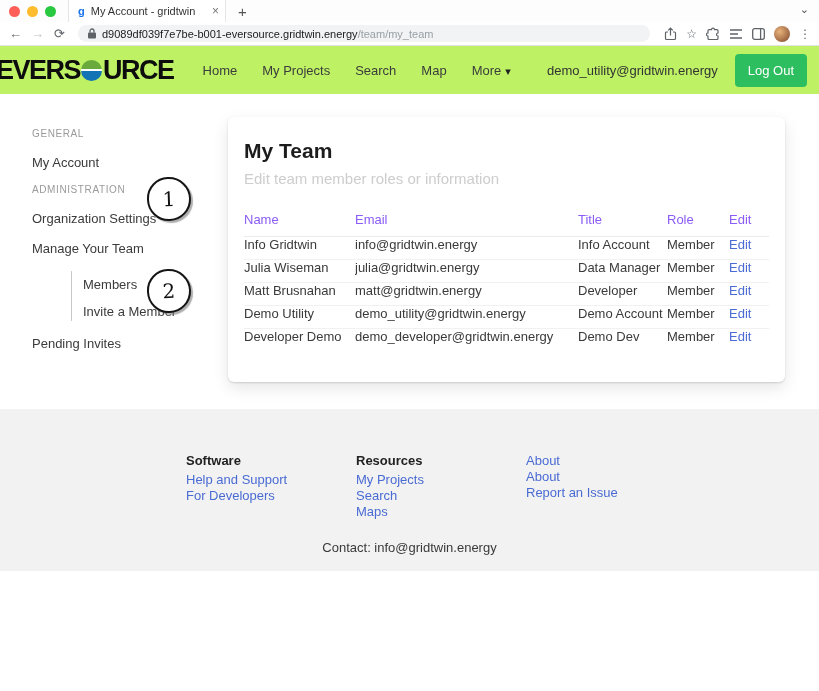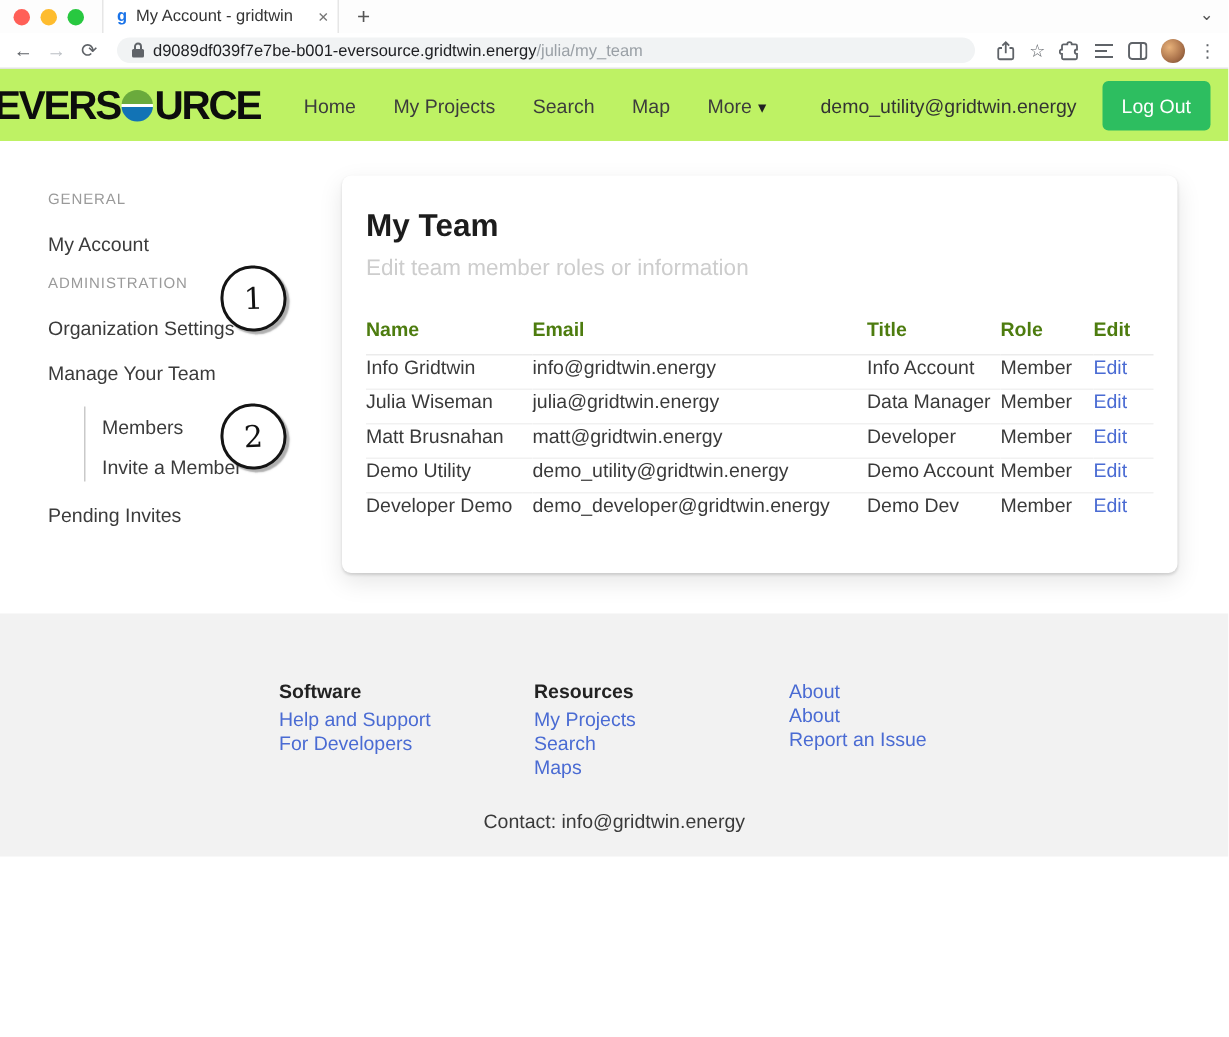--- a/index.html
+++ b/index.html
@@ -46,32 +46,32 @@
   .logout { background:#2dbe60; color:#fff; border:none; border-radius:4px;
             padding:9px 13px; font-size:13px; font-family:inherit; }
 
   
   .content { display:flex; align-items:flex-start; }
   .sidebar { width:212px; padding:34px 0 0 32px; font-size:13px; color:#3b3b3b; }
   .side-heading { font-size:10px; color:#9a9a9a; letter-spacing:0.6px; }
   .side-item { margin-top:15px; cursor:default; }
   .side-heading + .side-item { margin-top:16px; }
   .side-heading.second { margin-top:14px; }
-  .sub-list { margin:15px 0 0 24px; border-left:1px solid #c9c9c9; padding:2px 0 2px 11px; }
+  .sub-list { margin:15px 0 0 39px; border-left:1px solid #c9c9c9; padding:2px 0 2px 11px; }
   .sub-list .side-item:first-child { margin-top:4px; }
   .sub-list .side-item { margin-top:12px; }
 
   .card { width:557px; margin:23px 0 0 16px; background:#fff; border-radius:6px;
           box-shadow:0 1px 2px rgba(0,0,0,.14), 0 6px 16px rgba(0,0,0,.10);
           padding:22px 16px 14px; min-height:265px; }
   .card h1 { font-size:21px; color:#1c1c1c; font-weight:bold; }
   .card .subtitle { font-size:15px; color:#cdcdcd; margin-top:7px; }
   table { width:100%; border-collapse:collapse; margin-top:15px; font-size:13px; table-layout:fixed; }
   col.c-name{width:111px} col.c-email{width:223px} col.c-title{width:89px} col.c-role{width:62px} col.c-edit{width:auto}
-  th { text-align:left; font-weight:bold; color:#4d7c0f; padding:10px 0 9px; border-bottom:1px solid #ebebeb; }
+  th { text-align:left; font-weight:normal; color:#8b5cf6; padding:10px 0 9px; border-bottom:1px solid #ebebeb; }
   td { color:#3a3a3a; padding:0 0 7px; border-bottom:1px solid #f1f1f1; overflow:hidden; white-space:nowrap; }
   tr:last-child td { border-bottom:none; }
   .edit-link { color:#4a6bd3; text-decoration:none; cursor:pointer; }
 
   
   .footer { margin-top:27px; background:#f2f2f2; padding:44px 0 16px; }
   .footer-cols { display:flex; margin-left:186px; }
   .fcol { width:170px; }
   .fcol h3 { font-size:13px; color:#222; margin-bottom:4px; }
   .fcol a { display:block; font-size:13px; color:#4a6bd3; text-decoration:none; line-height:16px; cursor:pointer; }
@@ -110,21 +110,21 @@
   <span class="navbtn">←</span>
   <span class="navbtn fwd">→</span>
   <span class="navbtn">⟳</span>
   <div class="urlbar">
     <span>
       <svg width="10" height="11" viewBox="0 0 10 11">
           <rect x="1" y="4.6" width="8" height="5.8" rx="1" fill="#5f6368"></rect>
           <path d="M3 4.6V3a2 2 0 0 1 4 0v1.6" fill="none" stroke="#5f6368" stroke-width="1.3"></path>
         </svg>
     </span>
-    <span class="url"><span>d9089df039f7e7be-b001-eversource.gridtwin.energy</span><span class="path">/julia/my_team</span></span>
+    <span class="url"><span>d9089df039f7e7be-b001-eversource.gridtwin.energy</span><span class="path">/team/my_team</span></span>
   </div>
   <div class="tb-icons">
     <span>
       <svg width="13" height="14" viewBox="0 0 13 14">
           <path d="M4 5H2.5a1 1 0 0 0-1 1v5.5a1 1 0 0 0 1 1h8a1 1 0 0 0 1-1V6a1 1 0 0 0-1-1H9" fill="none" stroke="#5f6368" stroke-width="1.2"></path>
           <path d="M6.5 8.5V1.5M4.2 3.4 6.5 1.2l2.3 2.2" fill="none" stroke="#5f6368" stroke-width="1.2"></path>
         </svg>
     </span>
     <span class="glyph">☆</span>
     <span>

